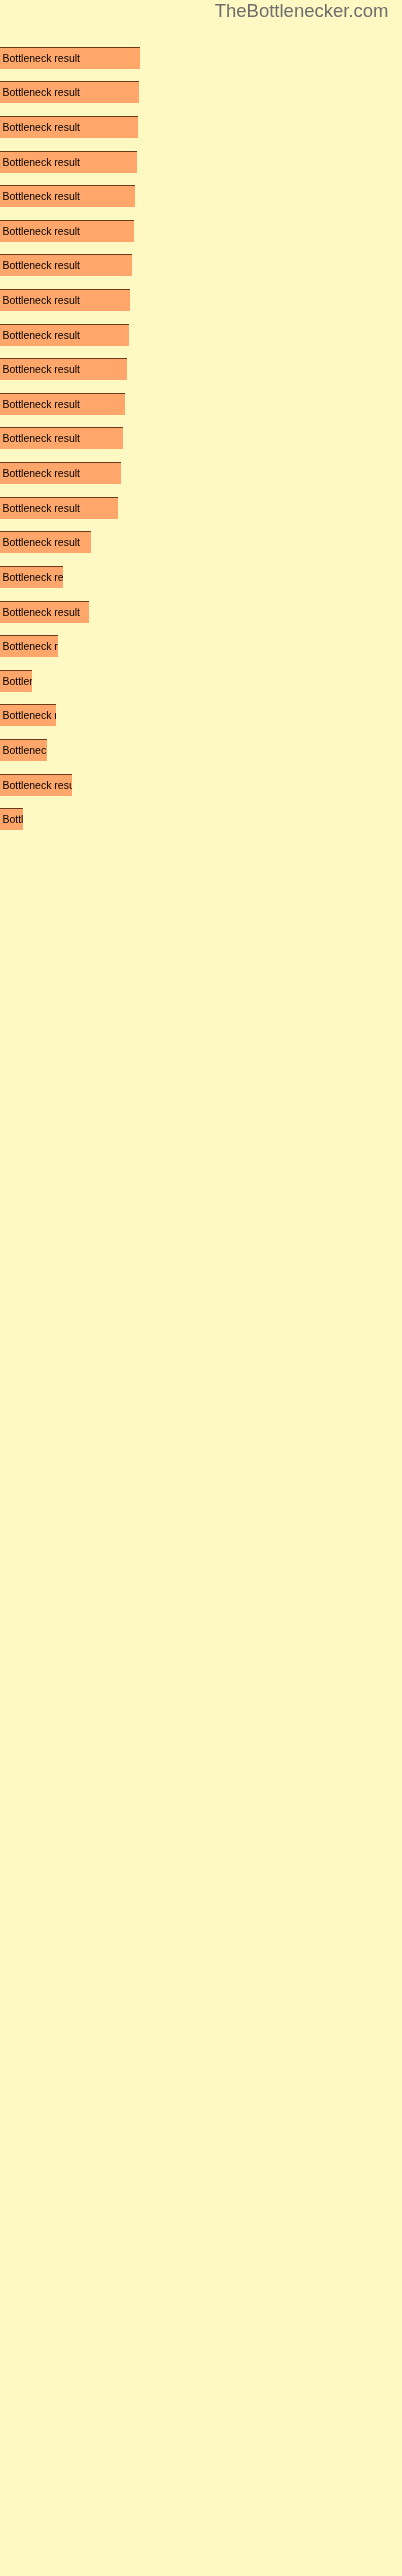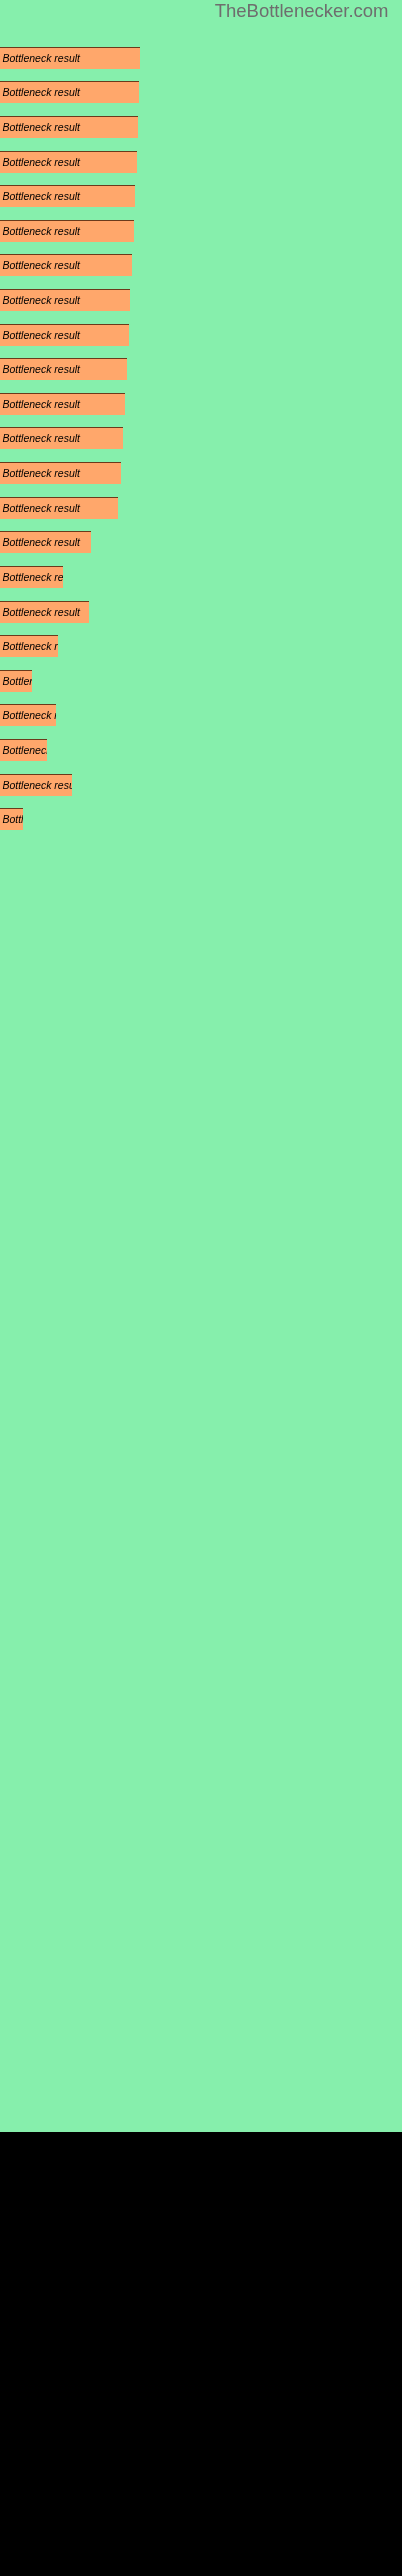--- a/index.html
+++ b/index.html
@@ -12,22 +12,22 @@
     height: 2576px;
     position: relative;
     font-family: "Liberation Sans", sans-serif;
     overflow: hidden;
   }
   #chart-root {
     position: absolute;
     left: 0;
     top: 0;
     width: 403px;
-    height: 2132px;
-    background: #86efac;
+    height: 2576px;
+    background: #fef9c3;
   }
   #watermark {
     position: absolute;
     right: 14.5px;
     top: 0px;
     font-size: 18.5px;
     line-height: 22px;
     color: #6e6e6e;
     font-family: "Liberation Sans", sans-serif;
     letter-spacing: 0px;
@@ -49,21 +49,20 @@
   .bar {
     position: absolute;
     left: 0;
     top: 0;
     height: 22px;
     box-sizing: border-box;
     background: #ffa76b;
     border-top: 1.6px solid #6b3a1b;
     overflow: hidden;
     white-space: nowrap;
-    font-style: italic;
   }
   .bar-label {
     position: absolute;
     left: 2.4px;
     top: 3.2px;
     font-size: 10.5px;
     line-height: 15.3px;
     color: #000000;
     font-family: "Liberation Sans", sans-serif;
     white-space: nowrap;

